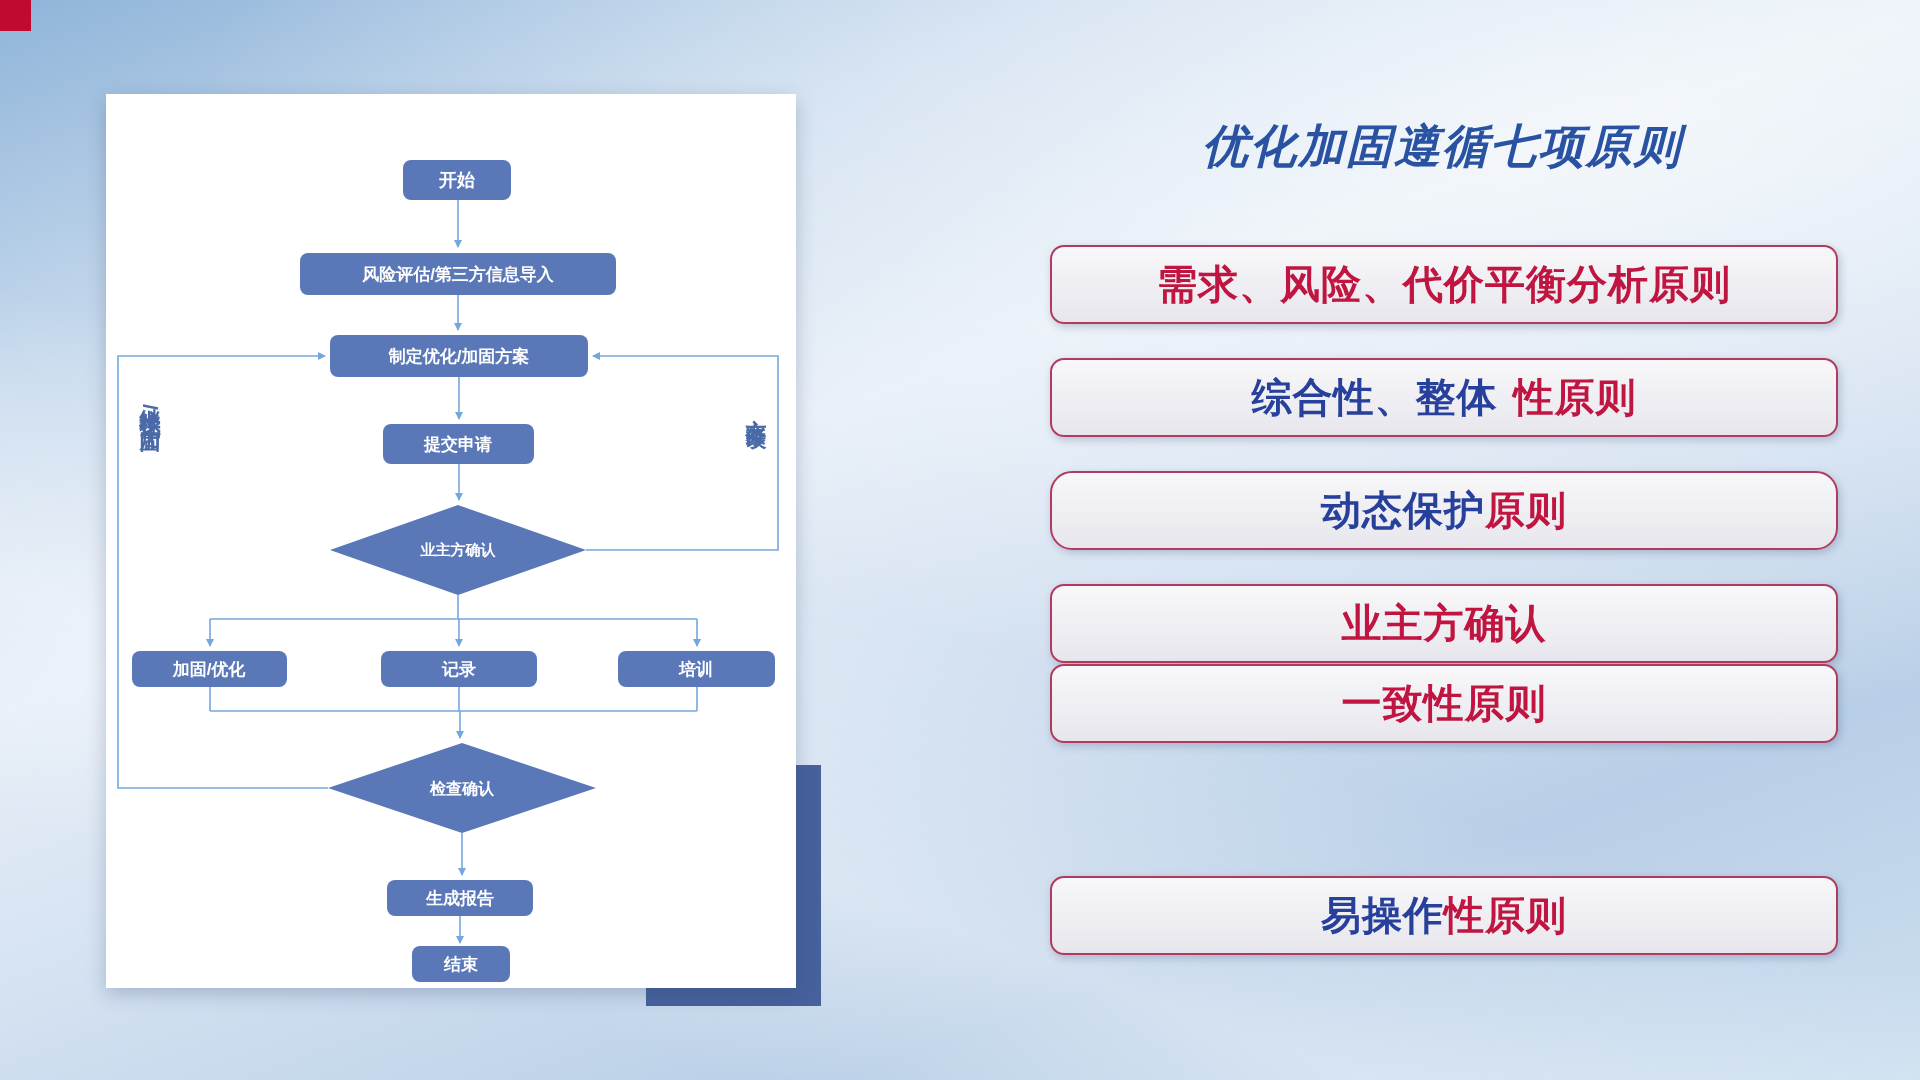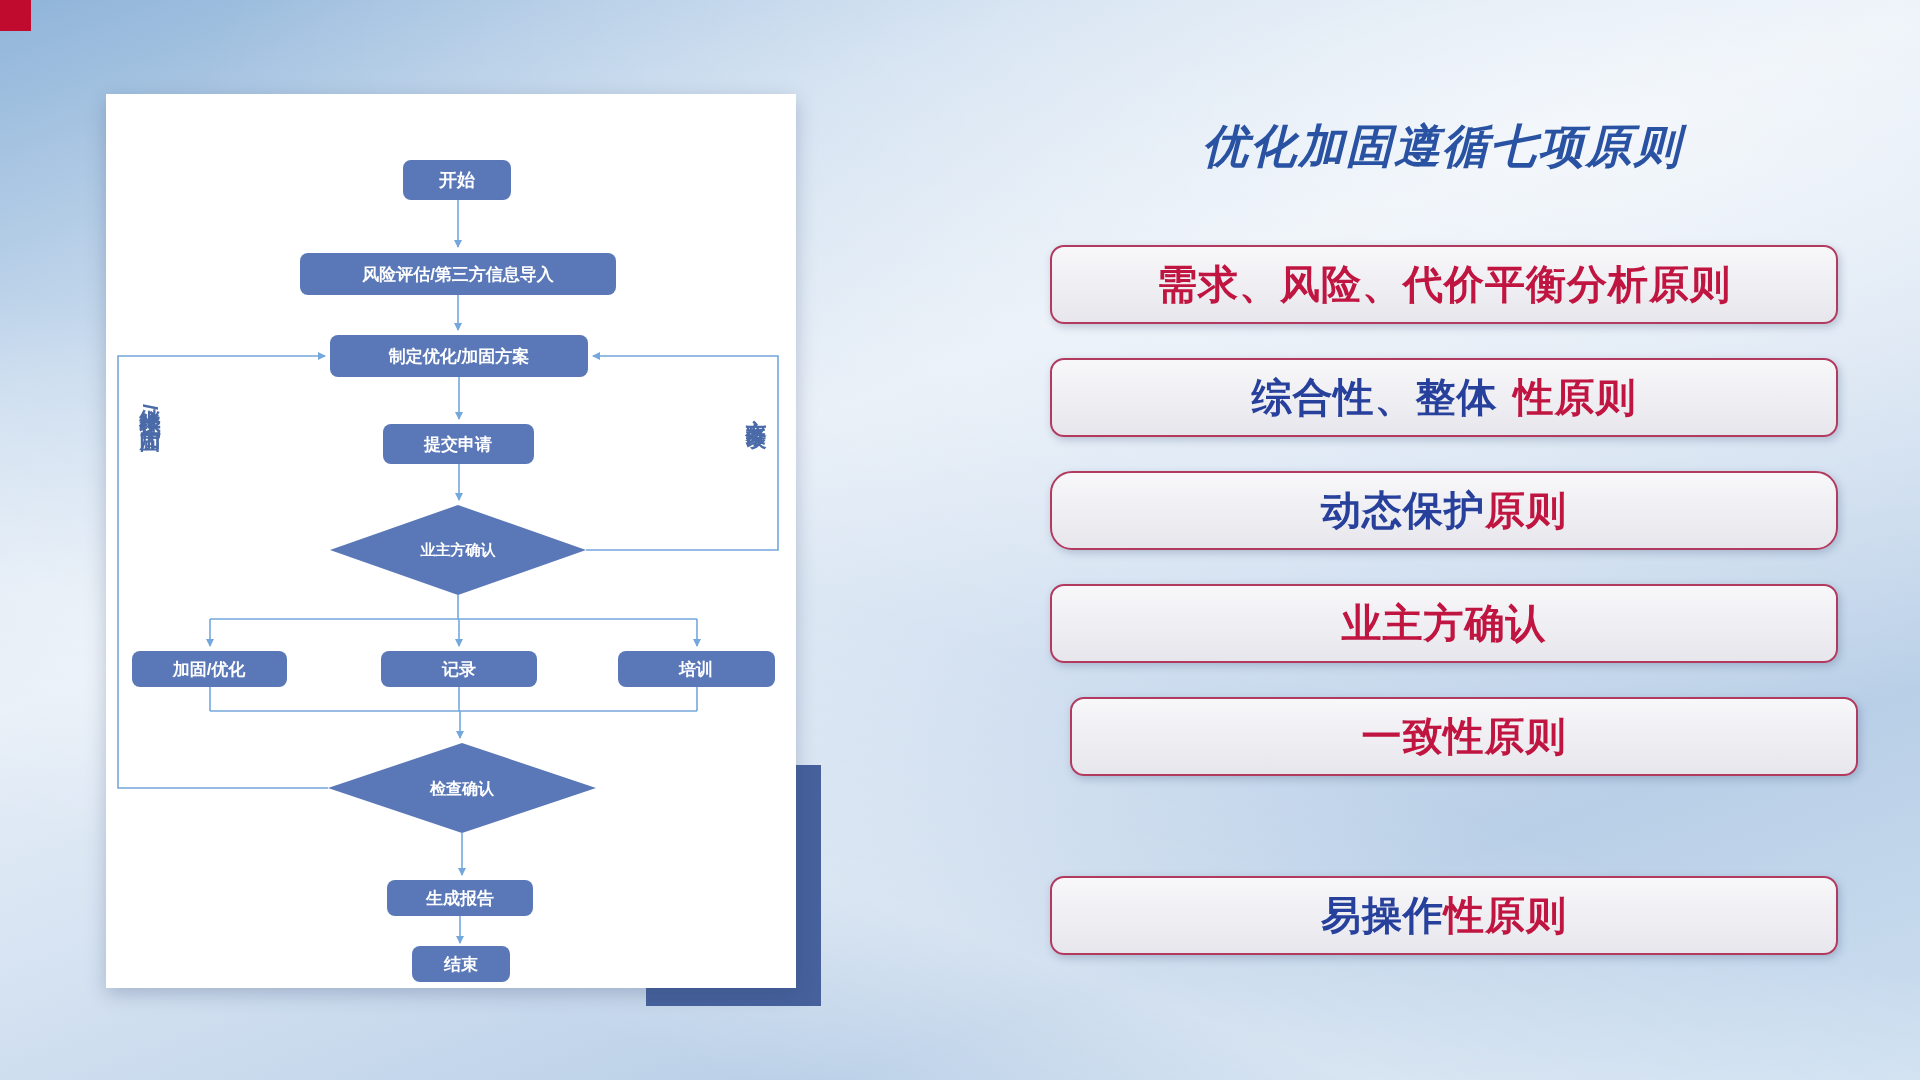--- a/index.html
+++ b/index.html
@@ -113,21 +113,21 @@
       <span class="t-red">性原则</span>
   </div>
   <div class="principle-card" style="top:471px;border-radius:22px;">
     <span class="t-blue">动态保护</span>
       <span class="t-red">原则</span>
   </div>
   <div class="principle-card" style="top:584px;">
     <span class="t-blue"></span>
       <span class="t-red">业主方确认</span>
   </div>
-  <div class="principle-card" style="top:697px;margin-left:20px;">
+  <div class="principle-card" style="top:664px;">
     <span class="t-blue"></span>
       <span class="t-red">一致性原则</span>
   </div>
   <div class="principle-card" style="top:876px;">
     <span class="t-blue">易操作</span>
       <span class="t-red">性原则</span>
   </div>
 
 </div>
 

